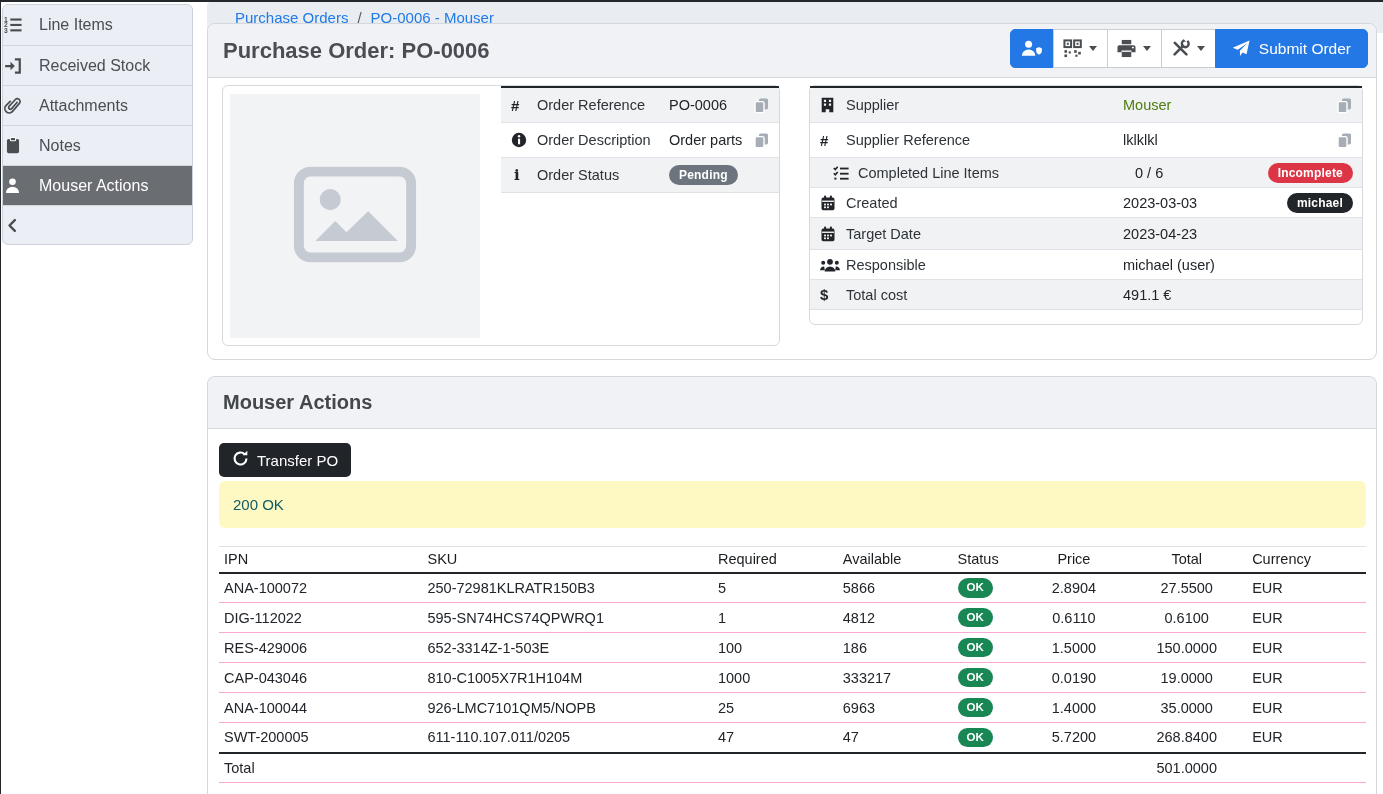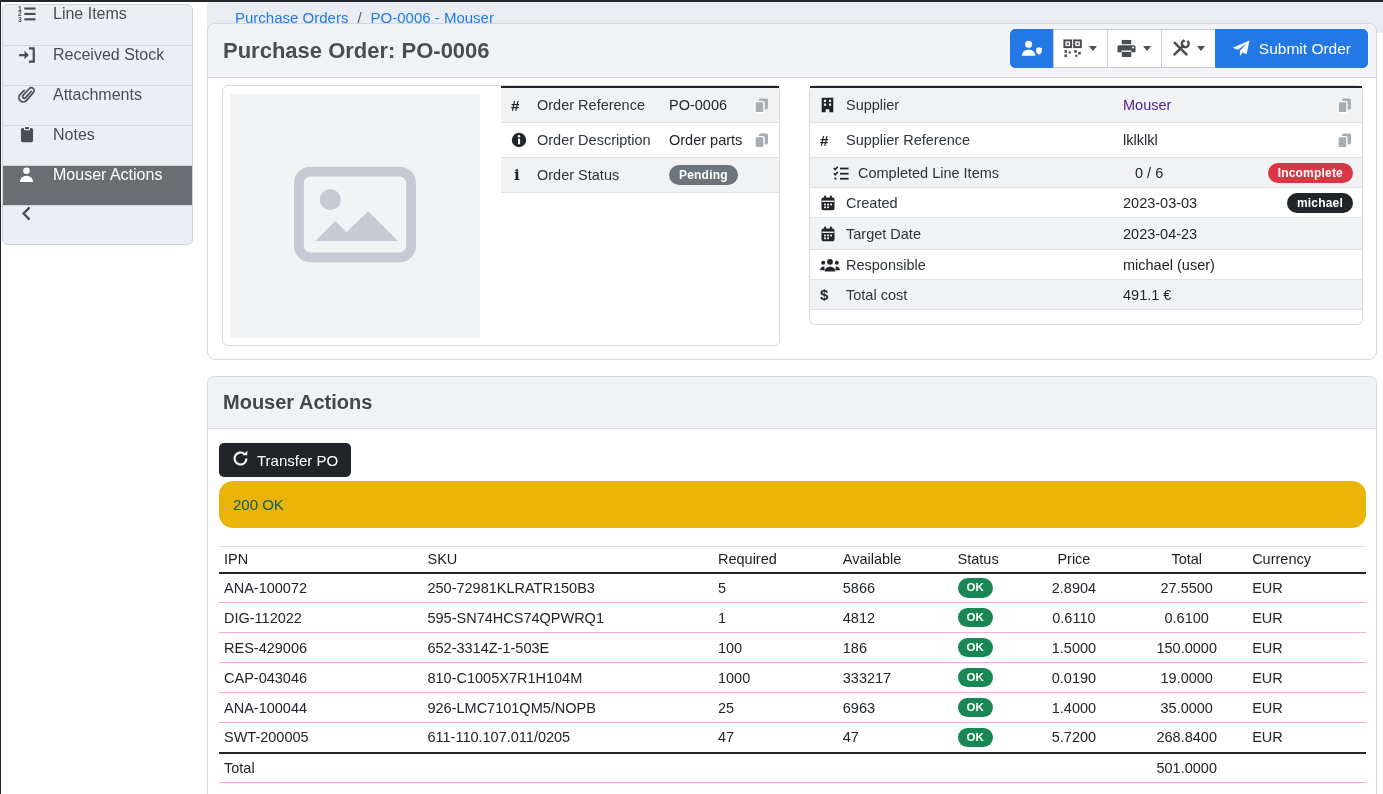--- a/index.html
+++ b/index.html
@@ -6,21 +6,21 @@
 html,body { margin:0; padding:0; }
 body {
   width:1383px; height:794px; position:relative; overflow:hidden;
   background:#fff; font-family:"Liberation Sans",sans-serif; color:#212529;
 }
 .top-edge{position:absolute;left:0;top:0;right:0;height:2px;background:#23262a;z-index:50}
 .left-edge{position:absolute;left:0;top:0;width:1px;bottom:0;background:#23262a;z-index:50}
 
 
 .sidebar{position:absolute;left:2px;top:4px;width:191px;background:#ebeff5;border:1px solid #ccd2da;border-radius:6px;overflow:hidden}
-.sb-item{display:flex;align-items:flex-start;height:40px;padding-left:14px;font-size:16px;color:#4a4e53;cursor:pointer}
+.sb-item{display:flex;align-items:center;height:40px;font-size:16px;color:#4a4e53;cursor:pointer}
 .sb-item + .sb-item{border-top:1px solid #d2d7dd}
 .sb-item .icon{width:19px;display:flex;justify-content:center;color:#4a4e53;flex:none}
 .sb-item .sb-label{margin-left:17px}
 .sb-item.active{background:#6a6e73;color:#fff}
 .sb-item.active .icon{color:#fff}
 .sb-collapse{height:39px}
 
 
 .breadcrumb-bar{position:absolute;left:207px;right:0;top:2px;height:31px;background:#e9edf1;display:flex;align-items:center;padding-left:28px;font-size:15px;border-radius:4px 0 0 4px}
 .breadcrumb-bar a{color:#1f7ae8;text-decoration:none}
@@ -51,34 +51,34 @@
 #order-details{position:absolute;left:278px;top:0;right:0;border-top:2px solid #212529}
 #card-supplier{left:601px;top:7px;width:554px;height:240px}
 #supplier-details{position:absolute;left:0;top:0;right:0;border-top:2px solid #212529}
 .dr{display:flex;align-items:center;padding:0 9px 0 10px;border-bottom:1px solid #dfe3e7;font-size:14.5px}
 .dr.odd{background:#f1f2f3}
 .dr-icon{width:26px;flex:none;display:flex;color:#212529}
 .dr-label{color:#2d3338}
 #order-details .dr-label{width:132px}
 #supplier-details .dr-label{width:277px}
 .dr-value{flex:1}
-.dr-value a{color:#4c1d95;text-decoration:none}
+.dr-value a{color:#4d7c0f;text-decoration:none}
 .dr-right{margin-left:auto;display:flex;align-items:center}
 .badge{display:inline-block;color:#fff;font-size:12px;font-weight:bold;line-height:1;padding:4px 10px 4px;border-radius:10px;letter-spacing:.2px}
 .copy-icon{color:#a7adb5;display:flex;cursor:pointer}
 .txt-icon{font-weight:bold;font-size:15px;line-height:1}
 .serif-i{font-family:"DejaVu Serif",serif;font-weight:bold;font-size:15px;line-height:1;padding-left:3px}
 
 
 #panel2{top:376px;height:430px;border-bottom:none;border-radius:8px 8px 0 0}
 #panel2 .panel-heading{height:52px;padding-left:15px}
 .section-title{font-size:20px;font-weight:bold;color:#43474c}
 #panel2-body{padding:14px 10px 0 11px}
 .btn-dark{display:inline-flex;align-items:center;height:34px;background:#212529;color:#fff;border-radius:5px;font-size:15px;padding:0 13px;gap:8px;cursor:pointer}
-.alert{margin-top:4px;background:#eab308;color:#0f5b66;font-size:15px;height:47px;display:flex;align-items:center;padding:0 14px;border-radius:14px}
+.alert{margin-top:4px;background:#fef9c3;color:#0f5b66;font-size:15px;height:47px;display:flex;align-items:center;padding:0 14px;border-radius:6px}
 
 
 #actions-table{border-collapse:collapse;margin-top:18px;font-size:14.5px;table-layout:fixed;border-top:1px solid #dee2e6}
 #actions-table th{font-weight:normal;color:#1a1e21;height:26px;padding:2px 5px;text-align:left;border-bottom:2px solid #212529}
 #actions-table td{height:30px;padding:2px 5px;border-bottom:1px solid #f9a8d4}
 #actions-table .r{text-align:center}
 #actions-table tr.last-data td{border-bottom:2px solid #212529}
 .ok-badge{display:inline-block;color:#fff;font-size:11.5px;font-weight:bold;padding:4px 9px;border-radius:10px;line-height:1}
 </style>
 </head>

